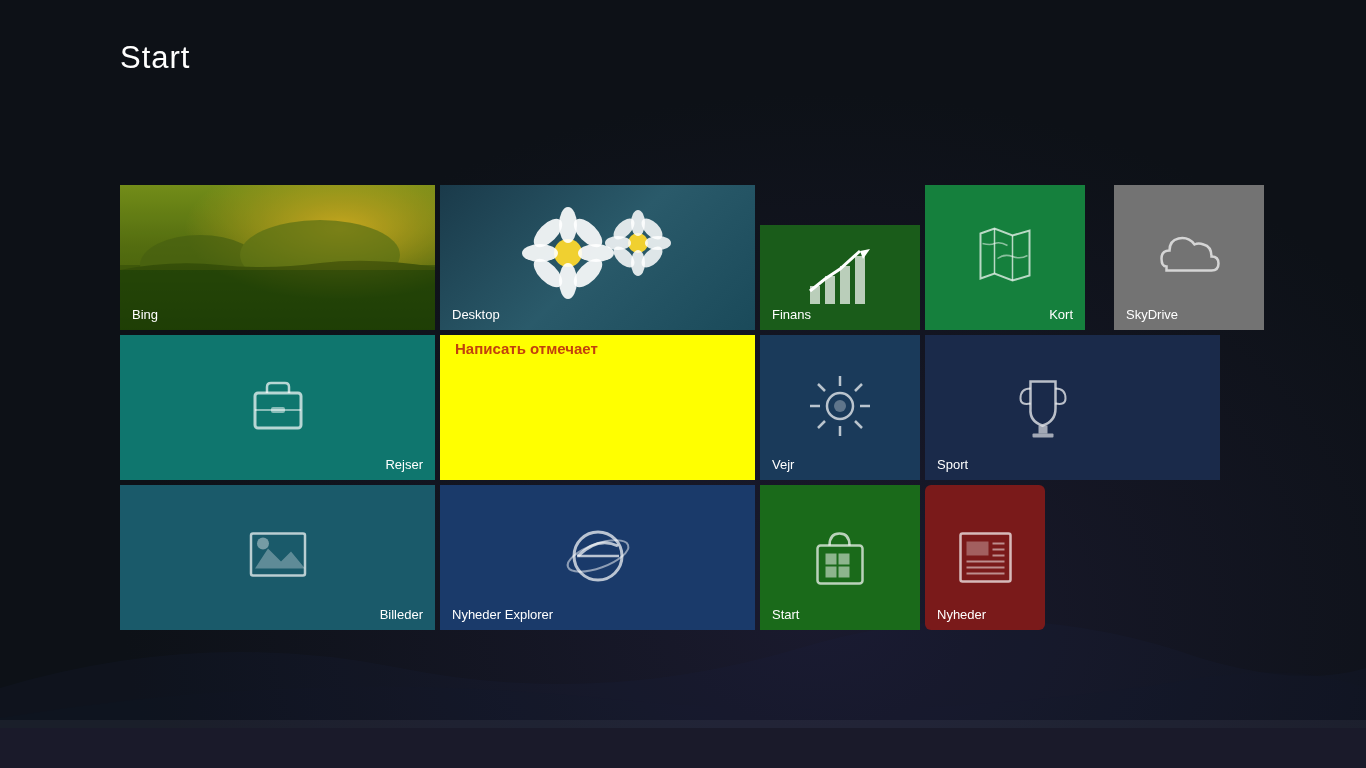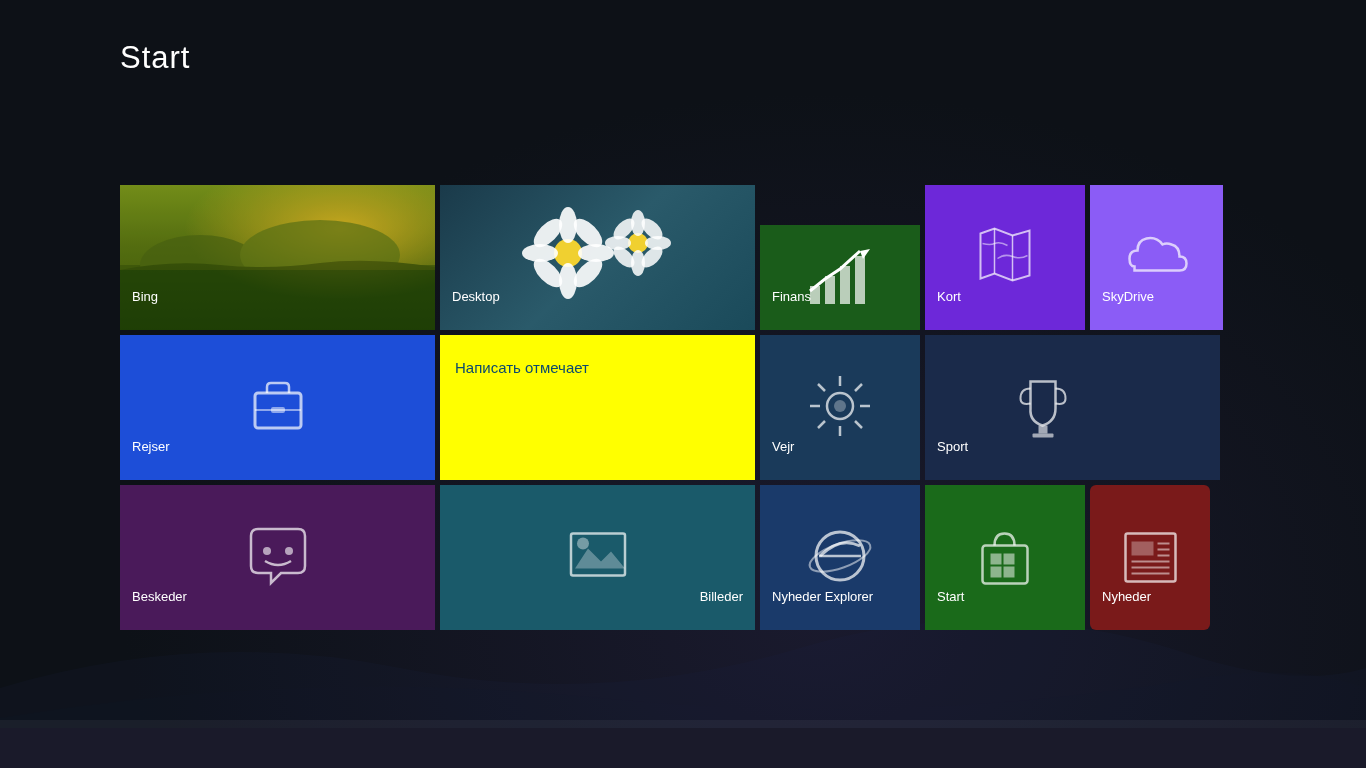--- a/index.html
+++ b/index.html
@@ -53,21 +53,21 @@
       gap: 5px;
     }
 
     .tile {
       position: relative;
       cursor: pointer;
       overflow: hidden;
       display: flex;
       flex-direction: column;
       justify-content: flex-end;
-      padding: 26px 12px;
+      padding: 8px 12px;
     }
 
     .tile-label {
       font-size: 13px;
       font-weight: 400;
       color: #ffffff;
       z-index: 2;
       position: relative;
     }
 
@@ -120,53 +120,55 @@
     
     .tile-finans {
       background: #1a5c1a;
       grid-column: 3;
       grid-row: 1;
       margin-top: 40px;
     }
 
     
     .tile-kort {
-      background: #6d28d9;
+      background: #15803d;
       grid-column: 4;
       grid-row: 1;
+      text-align: right;
     }
 
     
     .tile-skydrive {
       background: #1a3a6a;
       grid-column: 5;
       grid-row: 1;
       width: 150px;
     }
 
     
     .tile-rejser {
-      background: #1d4ed8;
+      background: #0f766e;
       grid-column: 1;
       grid-row: 2;
+      text-align: right;
     }
 
     
     .tile-note {
       background: #ffff00;
       grid-column: 2;
       grid-row: 2;
     }
     .tile-note .note-text {
       position: absolute;
-      top: 24px;
+      top: 5px;
       left: 15px;
       font-size: 15px;
-      color: #0c4a6e;
-      font-weight: 400;
+      color: #c2410c;
+      font-weight: 700;
     }
 
     
     .taskbar {
       position: absolute;
       bottom: 0;
       left: 0;
       right: 0;
       height: 40px;
       background: #1a1a2a;
@@ -275,21 +277,21 @@
         <line x1="22" y1="5" x2="22" y2="50" stroke="rgba(255,255,255,0.7)" stroke-width="1.5"></line>
         <line x1="40" y1="12" x2="40" y2="57" stroke="rgba(255,255,255,0.7)" stroke-width="1.5"></line>
 
         <path d="M10,20 Q18,22 22,20 Q28,18 35,22" stroke="rgba(255,255,255,0.5)" stroke-width="1.5" fill="none"></path>
         <path d="M25,35 Q32,30 40,33 Q48,36 55,32" stroke="rgba(255,255,255,0.5)" stroke-width="1.5" fill="none"></path>
       </svg>
     </div>
     <span class="tile-label">Kort</span>
   </div>
 
-  <div class="tile tile-skydrive" style="background:#8b5cf6;width:133px;">
+  <div class="tile tile-skydrive" style="background:#737373;width:150px;margin-left:24px;">
     <div class="tile-icon">
       <svg width="65" height="55" viewBox="0 0 65 55">
 
         <path d="M10,38 Q5,38 5,30 Q5,22 13,22 Q13,12 22,10 Q32,8 38,16 Q42,14 47,16 Q55,18 55,28 Q62,28 62,35 Q62,42 55,42 L10,42 Q10,42 10,38Z" fill="none" stroke="rgba(255,255,255,0.7)" stroke-width="2.5"></path>
       </svg>
     </div>
     <span class="tile-label">SkyDrive</span>
   </div>
 
   <div class="tile tile-rejser">
@@ -343,33 +345,20 @@
         <path d="M45,15 Q55,15 55,25 Q55,32 45,30" fill="none" stroke="rgba(255,255,255,0.7)" stroke-width="2"></path>
 
         <rect x="28" y="52" width="9" height="8" fill="rgba(255,255,255,0.6)"></rect>
 
         <rect x="22" y="60" width="21" height="4" rx="1" fill="rgba(255,255,255,0.6)"></rect>
       </svg>
     </div>
     <span class="tile-label">Sport</span>
   </div>
 
-  <div class="tile" style="background:#4a1a5a;">
-    <div class="tile-icon">
-      <svg width="70" height="70" viewBox="0 0 70 70">
-
-        <path d="M8,15 Q8,8 15,8 L55,8 Q62,8 62,15 L62,45 Q62,52 55,52 L38,52 L28,62 L28,52 L15,52 Q8,52 8,45 Z" fill="none" stroke="rgba(255,255,255,0.7)" stroke-width="2.5"></path>
-
-        <circle cx="24" cy="30" r="4" fill="rgba(255,255,255,0.6)"></circle>
-        <circle cx="46" cy="30" r="4" fill="rgba(255,255,255,0.6)"></circle>
-        <path d="M22,40 Q35,48 48,40" fill="none" stroke="rgba(255,255,255,0.7)" stroke-width="2.5"></path>
-      </svg>
-    </div>
-    <span class="tile-label">Beskeder</span>
-  </div>
 
   <div class="tile" style="background:#1a5a6a;align-items:flex-end;">
     <div class="tile-icon">
       <svg width="70" height="65" viewBox="0 0 70 65">
 
         <rect x="8" y="10" width="54" height="42" rx="2" fill="none" stroke="rgba(255,255,255,0.7)" stroke-width="2.5"></rect>
 
         <path d="M12,45 L25,25 L38,38 L48,28 L62,45 Z" fill="rgba(255,255,255,0.3)" stroke="none"></path>
 
         <circle cx="20" cy="20" r="6" fill="rgba(255,255,255,0.4)"></circle>

